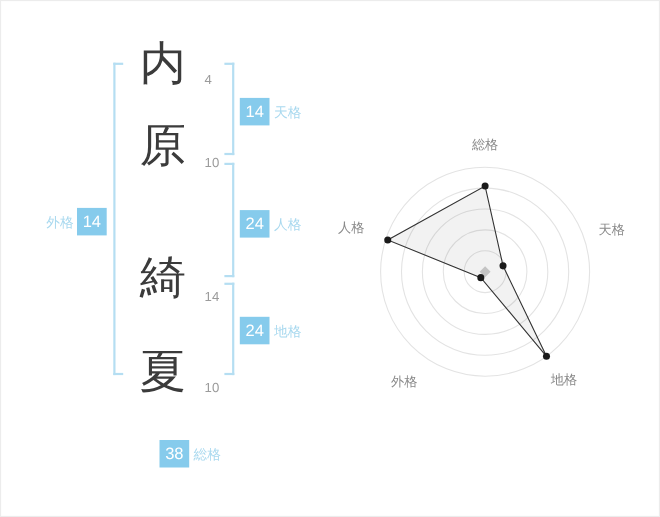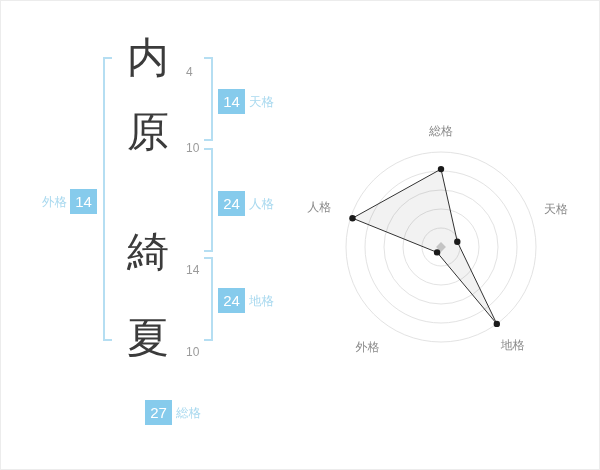--- a/index.html
+++ b/index.html
@@ -50,21 +50,21 @@
 
   <div class="kaku-box" style="left:217px;top:88px">14</div>
   <div class="kaku-label" style="left:248px;top:93px">天格</div>
 
   <div class="kaku-box" style="left:217px;top:190px">24</div>
   <div class="kaku-label" style="left:248px;top:195px">人格</div>
 
   <div class="kaku-box" style="left:217px;top:287px">24</div>
   <div class="kaku-label" style="left:248px;top:292px">地格</div>
 
-  <div class="kaku-box" style="left:144px;top:399px">27</div>
+  <div class="kaku-box" style="left:144px;top:399px">38</div>
   <div class="kaku-label" style="left:175px;top:404px">総格</div>
 
   <div class="radar-wrap">
     <svg id="radar-svg" width="280" height="280" viewBox="0 0 280 280">
         <circle cx="140" cy="140" r="19.0" fill="none" stroke="#e3e3e3"></circle>
         <circle cx="140" cy="140" r="38.0" fill="none" stroke="#e3e3e3"></circle>
         <circle cx="140" cy="140" r="57.0" fill="none" stroke="#e3e3e3"></circle>
         <circle cx="140" cy="140" r="76.0" fill="none" stroke="#e3e3e3"></circle>
         <circle cx="140" cy="140" r="95.0" fill="none" stroke="#e3e3e3"></circle>
         <rect x="136.5" y="136.5" width="7" height="7" transform="rotate(45 140 140)" fill="#cfcfcf"></rect>

